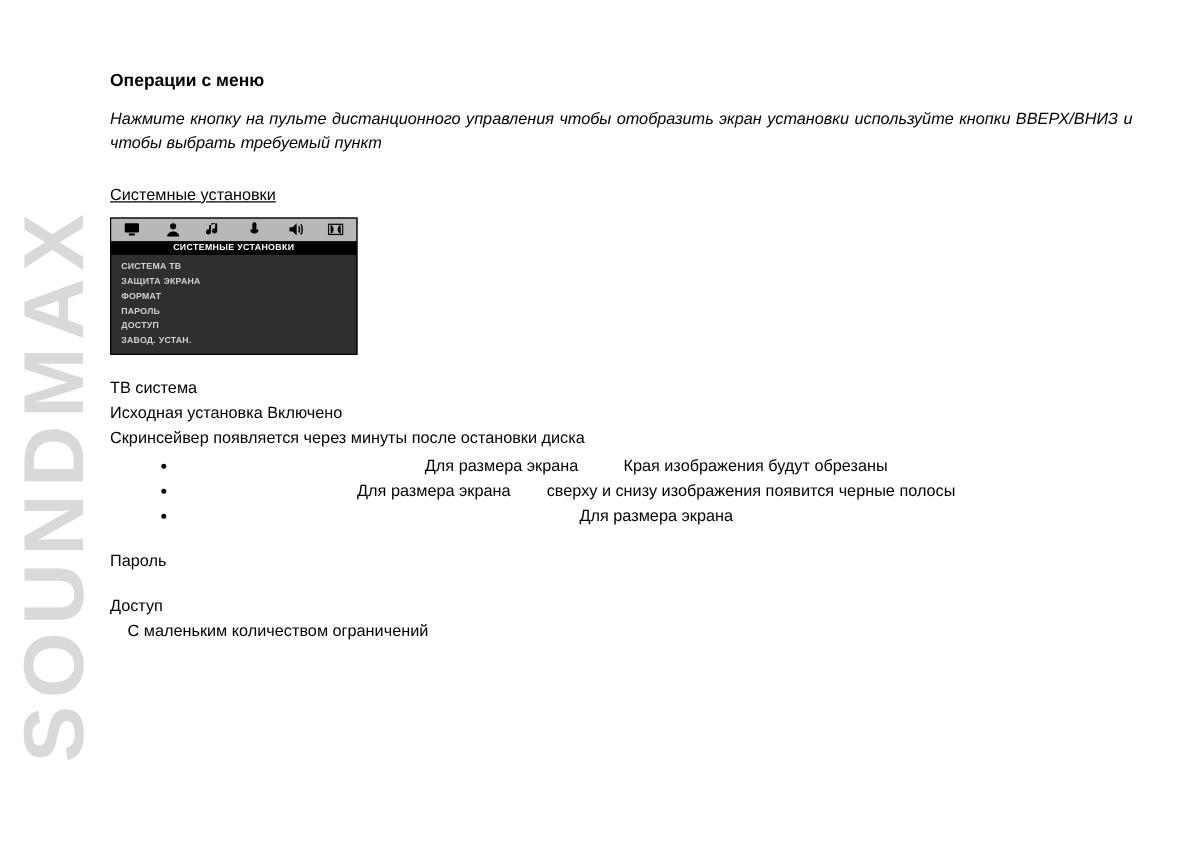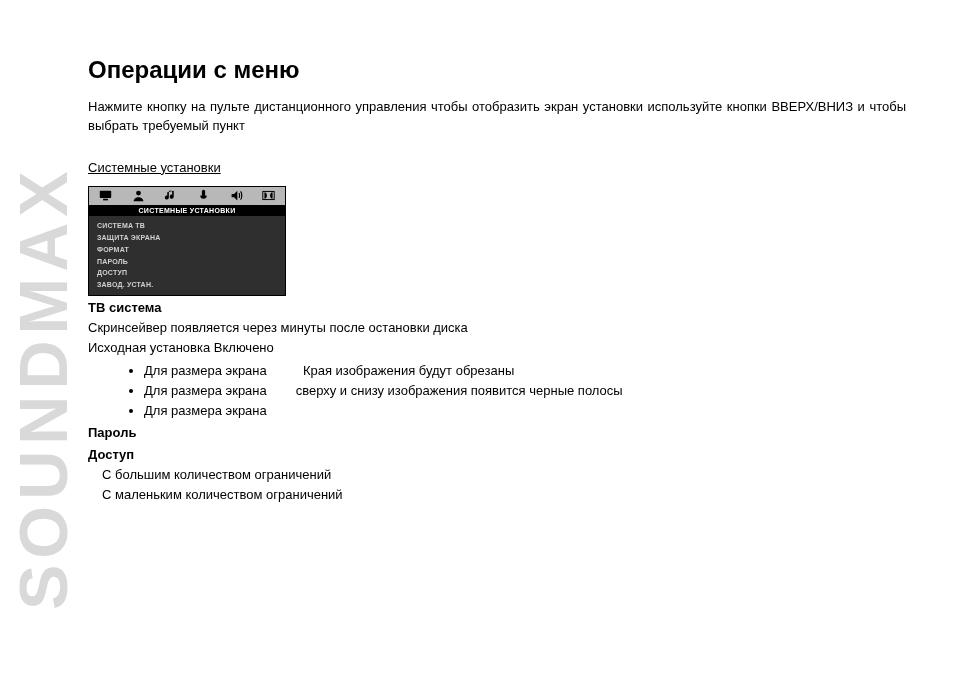--- a/index.html
+++ b/index.html
@@ -27,27 +27,28 @@
     font-family: Arial, Helvetica, sans-serif;
     font-weight: 900;
     font-size: 68px;
     letter-spacing: 6px;
     color: #d9d9d9;
     white-space: nowrap;
     user-select: none;
   }
   h1.title {
     margin: 0 0 14px 0;
-    font-size: 24px;
+    font-size: 14px;
     font-weight: 700;
   }
   .para {
     margin: 0 0 4px 0;
     line-height: 1.45;
     text-align: justify;
+    font-style: italic;
   }
   .subhead {
     margin-top: 22px;
     text-decoration: underline;
   }
   .screenshot {
     margin-top: 8px;
     width: 196px;
     border: 1px solid #000;
     background: #2f2f2f;
@@ -84,29 +85,30 @@
     padding: 4px 0 4px 8px;
   }
   .screenshot .items div {
     font-size: 7px;
     font-weight: 700;
     color: #d0d0d0;
     line-height: 1.7;
     letter-spacing: 0.2px;
   }
   .section-label {
-    font-weight: 700;
-    margin-top: 2px;
+    font-weight: 400;
+    margin-top: 16px;
   }
   ul.bullets {
     margin: 2px 0 2px 0;
     padding-left: 56px;
   }
   ul.bullets li {
     line-height: 1.55;
+    text-align: center;
   }
   .li-row { white-space: pre; }
   .line { line-height: 1.55; }
   .indent { padding-left: 14px; }
 </style>
 </head>
 <body>
 
 <div class="page">
 
@@ -162,28 +164,27 @@
       <div>ЗАЩИТА ЭКРАНА</div>
       <div>ФОРМАТ</div>
       <div>ПАРОЛЬ</div>
       <div>ДОСТУП</div>
       <div>ЗАВОД. УСТАН.</div>
     </div>
   </div>
 
   <div class="section-label line">ТВ система</div>
 
+  <div class="line">Исходная установка  Включено</div>
   <div class="line">Скринсейвер появляется через   минуты после остановки диска</div>
-  <div class="line">Исходная установка  Включено</div>
 
   <ul class="bullets">
     <li><span class="li-row"><span>Для размера экрана</span>          <span>Края изображения будут обрезаны</span></span></li>
     <li><span class="li-row"><span>Для размера экрана</span>        <span>сверху и снизу изображения появится черные полосы</span></span></li>
     <li><span class="li-row"><span>Для размера экрана</span></span></li>
   </ul>
 
   <div class="section-label line">Пароль</div>
 
   <div class="section-label line">Доступ</div>
-  <div class="line indent">С большим количеством ограничений</div>
   <div class="line indent">С маленьким количеством ограничений</div>
 
 </div>
 
 </body></html>

